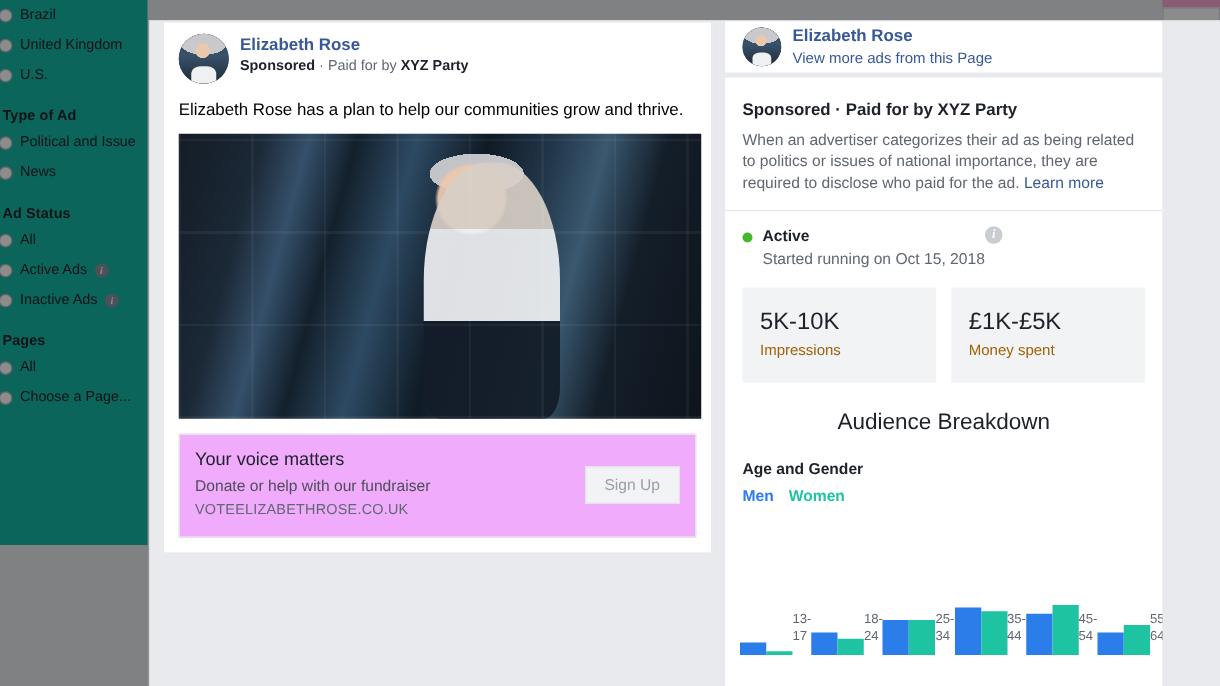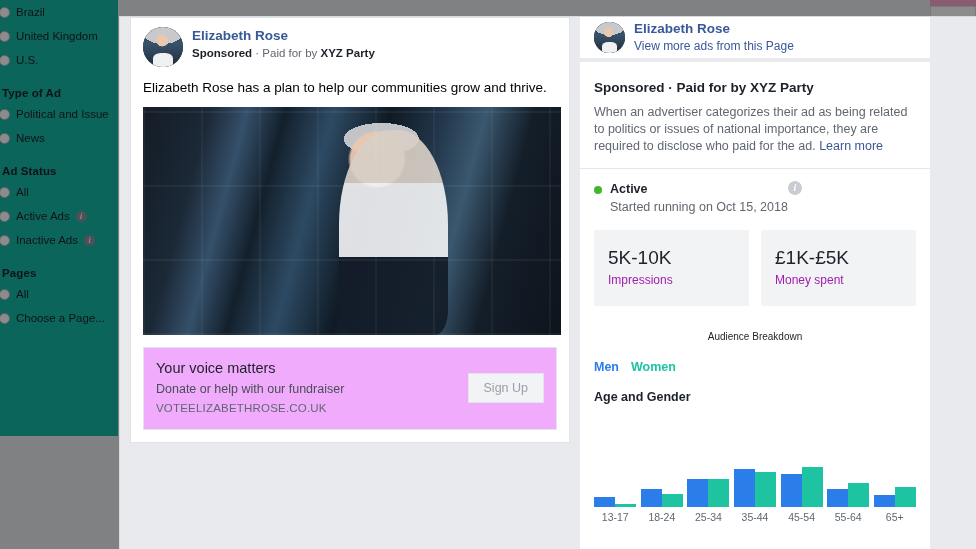--- a/index.html
+++ b/index.html
@@ -181,35 +181,35 @@
   .info-icon {
     width: 14px; height: 14px; border-radius: 50%; background: #c9ccd1; color: #fff;
     font-size: 10px; line-height: 14px; text-align: center; flex: none;
     font-family: "Liberation Serif", serif; font-style: italic; font-weight: bold;
     cursor: pointer;
   }
 
   #metrics-row { display: flex; gap: 12px; padding: 4px 14px 0 14px; }
   .metric-card { flex: 1; background: #f2f3f5; padding: 16px 14px 17px 14px; }
   .metric-value { font-size: 19px; color: #1d2129; line-height: 24px; }
-  .metric-label { font-size: 12px; color: #a21caf; line-height: 17px; margin-top: 2px; }
+  .metric-label { font-size: 12px; color: #a16207; line-height: 17px; margin-top: 2px; }
 
   #audience-title {
-    text-align: center; font-size: 10px; color: #1d2129;
+    text-align: center; font-size: 18px; color: #1d2129;
     padding: 20px 0 4px 0; line-height: 22px;
   }
   #age-gender-title { font-size: 12.5px; font-weight: bold; color: #1d2129; padding: 16px 14px 0 14px; }
   #chart-legend { display: flex; gap: 12px; padding: 8px 14px 0 14px; }
   .legend-item { font-size: 12.5px; font-weight: bold; cursor: pointer; }
 
   #age-gender-chart {
     padding: 0 12px; height: 110px; display: flex; align-items: flex-end;
     justify-content: space-between; margin-top: 10px;
   }
-  .bar-group { display: flex; flex-direction: column; align-items: center; flex: 1; }
+  .bar-group { display: flex; flex-direction: row; align-items: center; flex: 1; }
   .bar-pair { display: flex; align-items: flex-end; gap: 0; height: 48px; }
   .bar { width: 21px; }
   .bar-men { background: #2b7de9; }
   .bar-women { background: #1ec4a2; }
   .bar-label { font-size: 10.5px; color: #606770; margin-top: 3px; line-height: 14px; }
 </style>
 </head>
 <body>
 
 <div id="app-root">
@@ -362,27 +362,27 @@
           <div class="metric-label">Impressions</div>
         </div>
         <div class="metric-card">
           <div class="metric-value">£1K-£5K</div>
           <div class="metric-label">Money spent</div>
         </div>
       </div>
 
       <div id="audience-title">Audience Breakdown</div>
 
+      <div id="age-gender-title">Age and Gender</div>
+
       <div id="chart-legend">
           <span class="legend-item" style="color: rgb(43, 125, 233);">Men</span>
           <span class="legend-item" style="color: rgb(30, 196, 162);">Women</span>
         </div>
 
-      <div id="age-gender-title">Age and Gender</div>
-
       <div id="age-gender-chart">
           <div class="bar-group">
             <div class="bar-pair">
               <div class="bar bar-men" style="background: rgb(43, 125, 233); height: 10px;"></div>
               <div class="bar bar-women" style="background: rgb(30, 196, 162); height: 3px;"></div>
             </div>
             <div class="bar-label">13-17</div>
           </div>
           <div class="bar-group">
             <div class="bar-pair">

